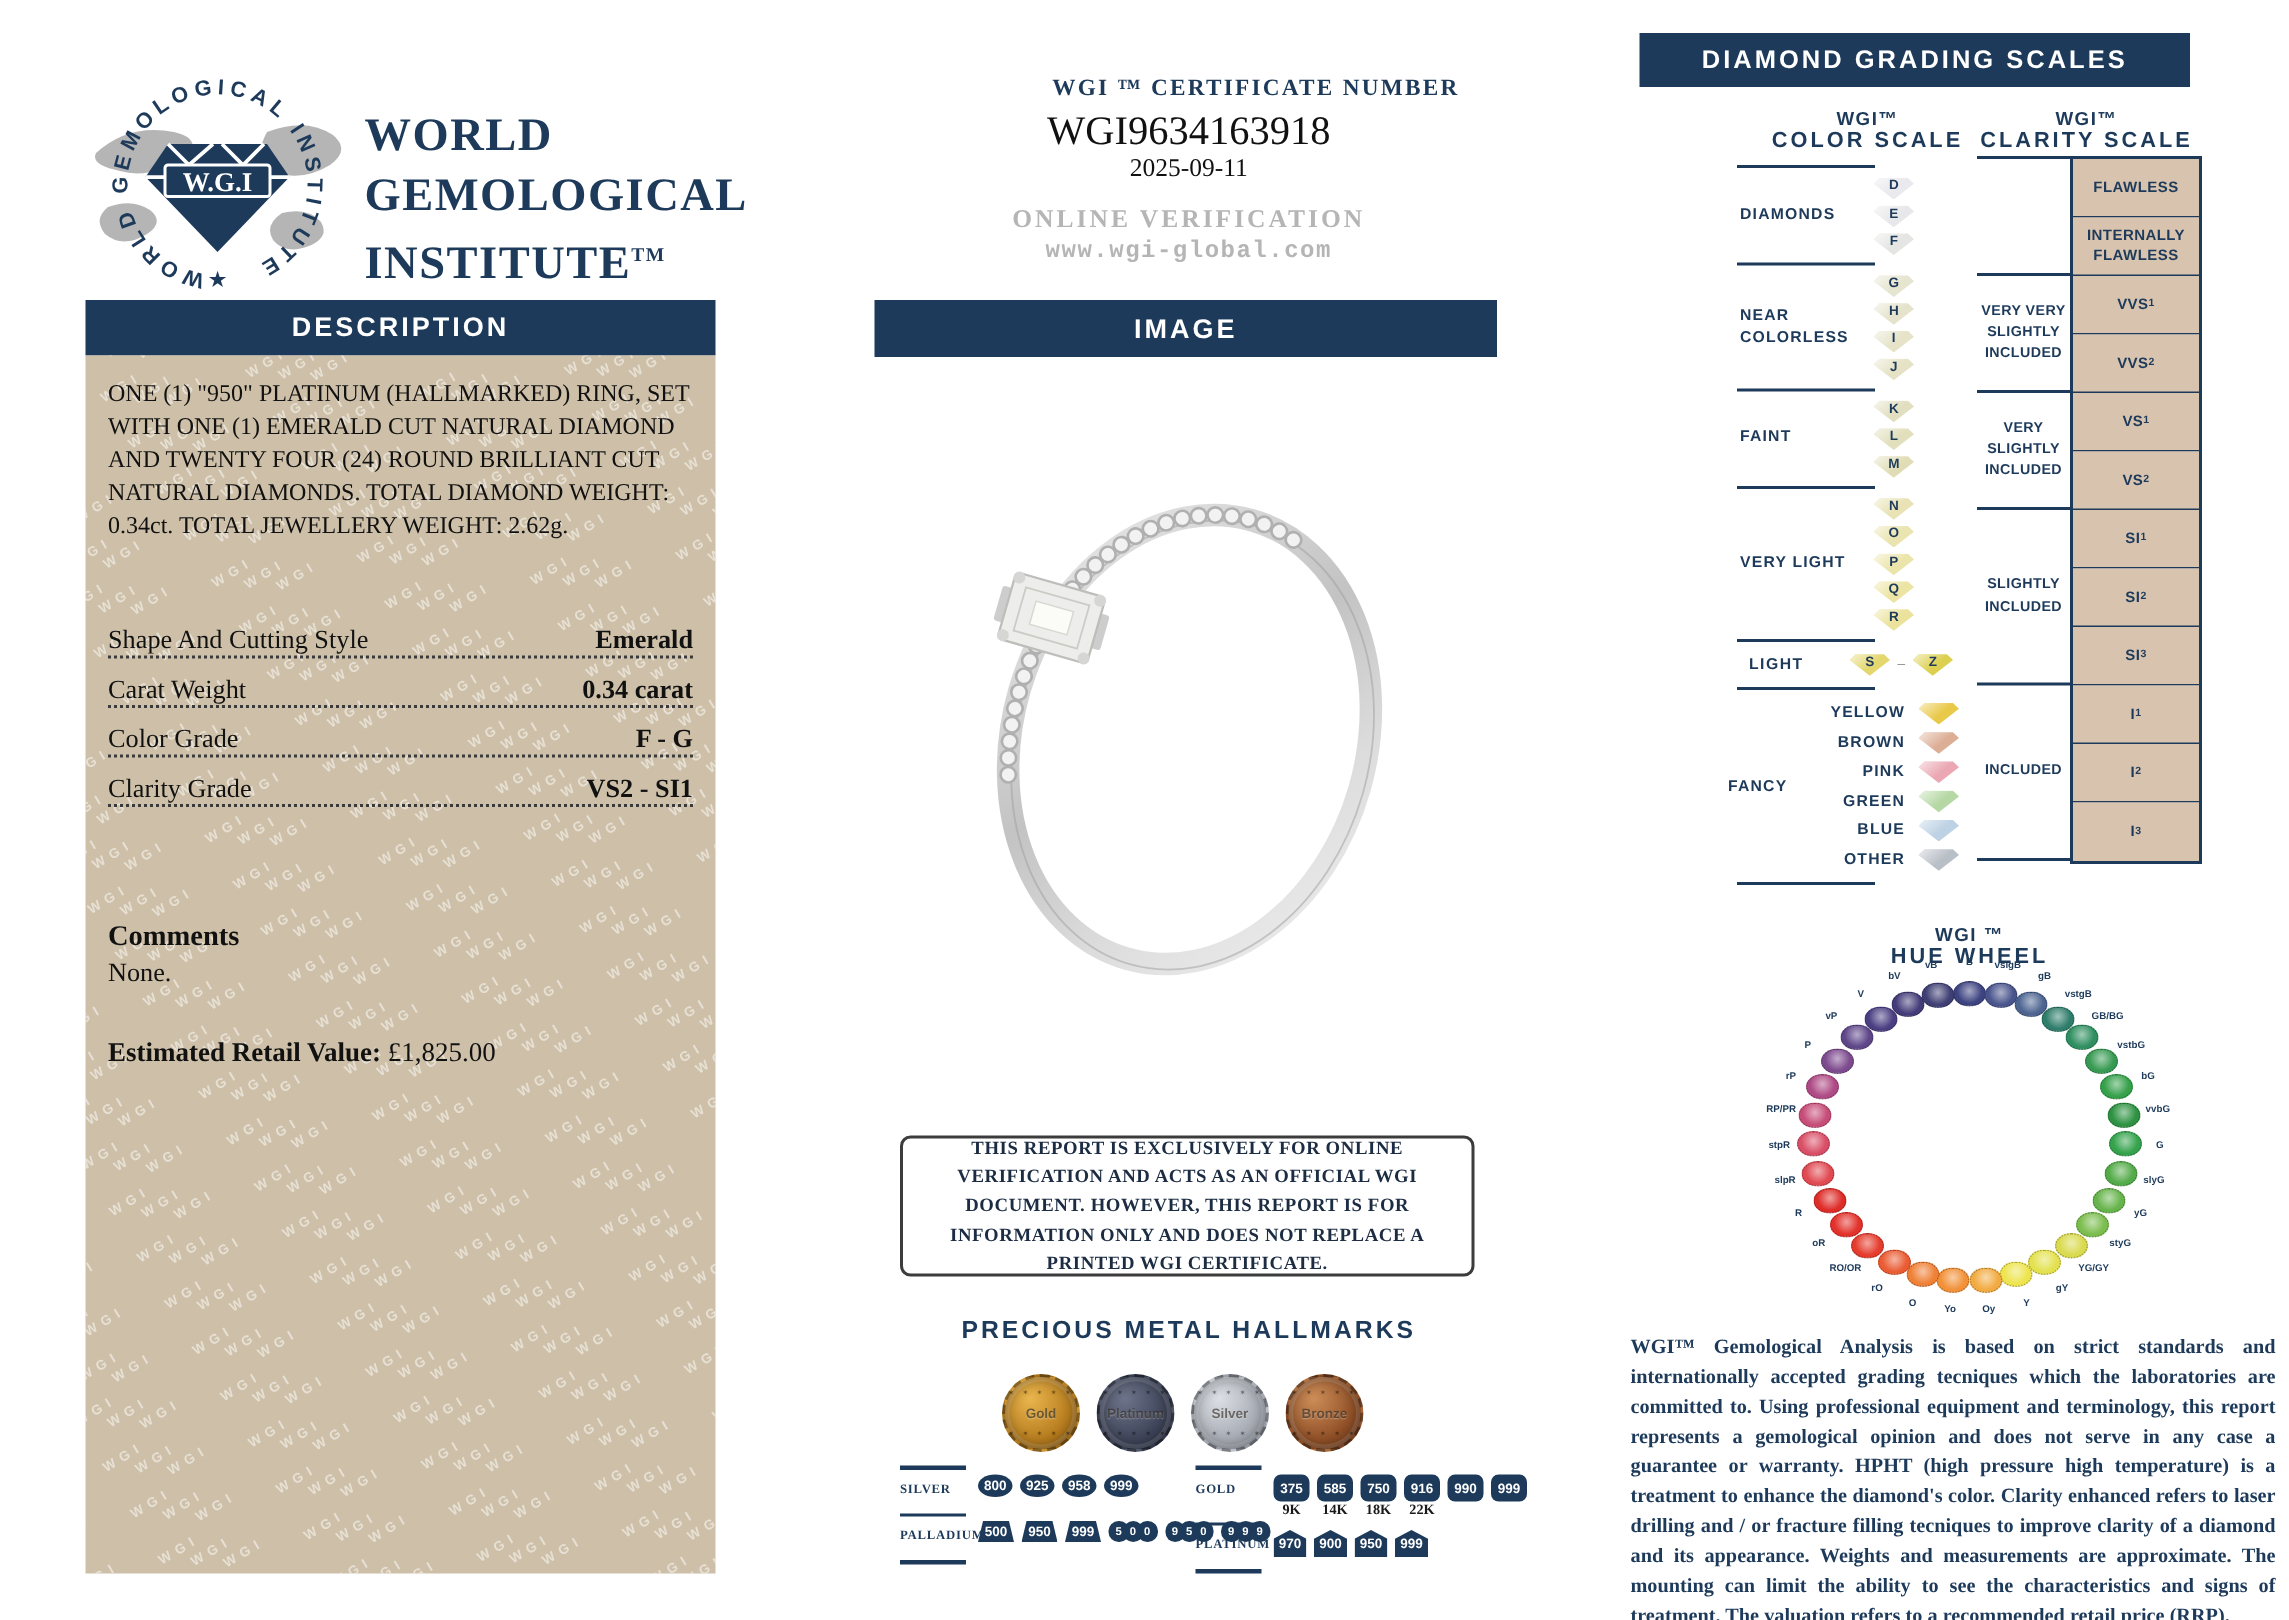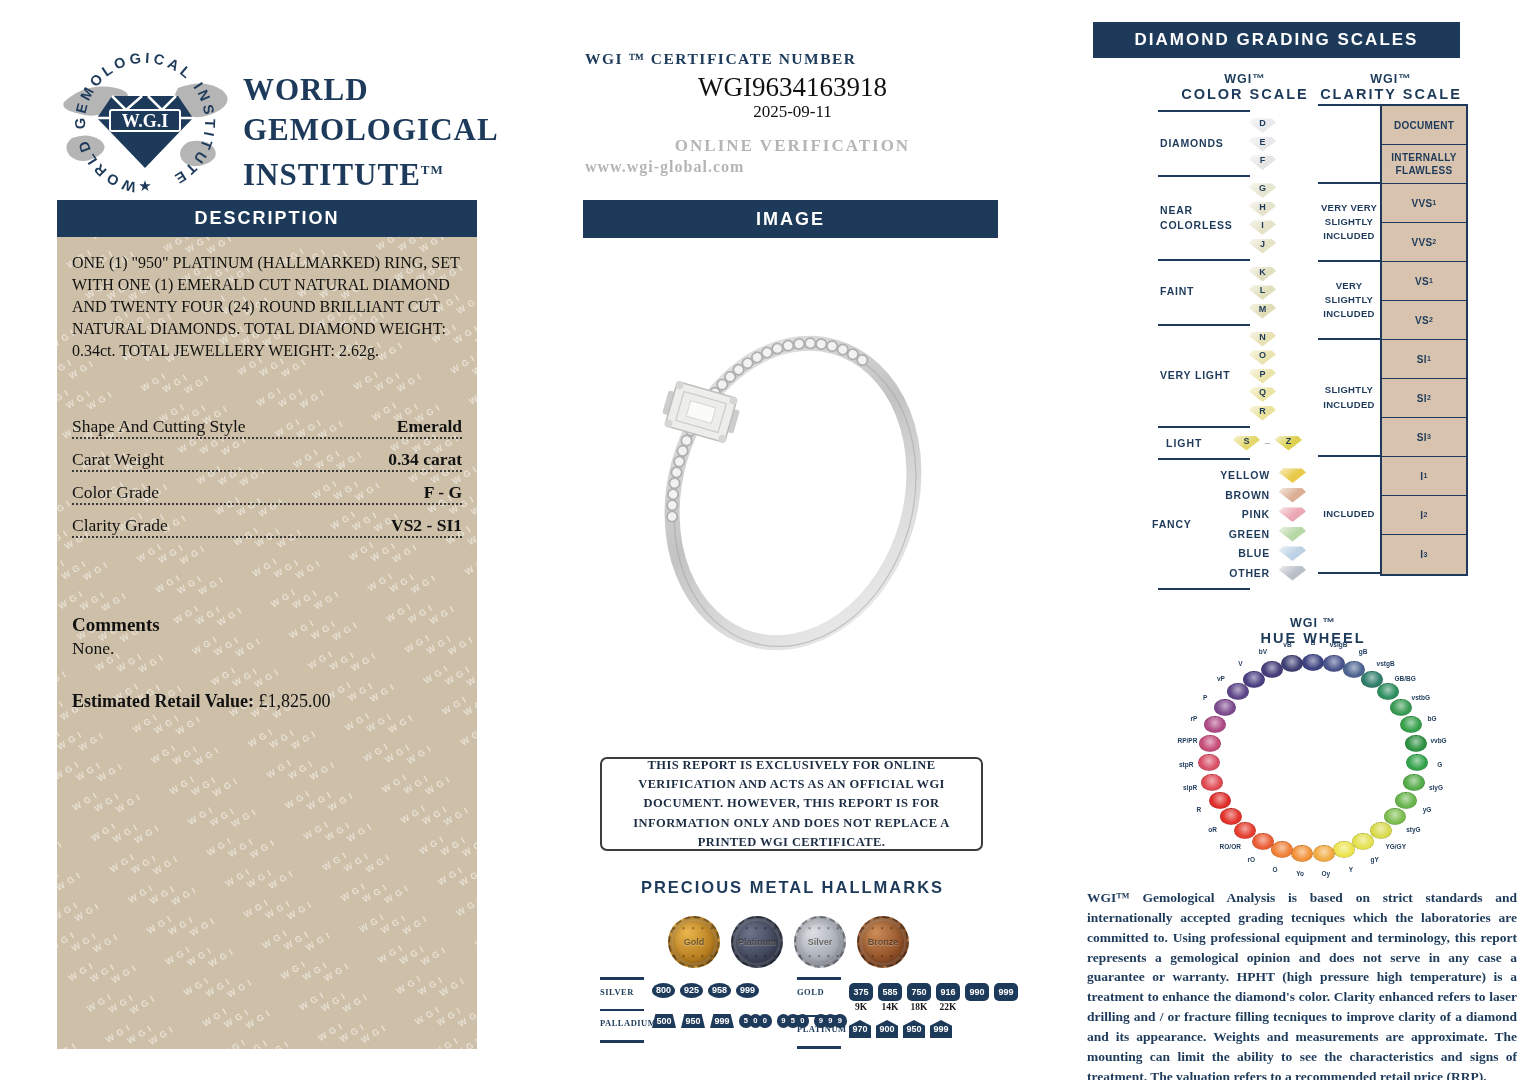--- a/index.html
+++ b/index.html
@@ -23,28 +23,28 @@
   #cs-header{font-size:21px;font-weight:bold;}
   .cs-row{display:flex;justify-content:space-between;align-items:flex-end;height:31px;
           border-bottom:2px dotted #3a3a3a;font-size:17.5px;}
   .cs-row .v{font-weight:bold;}
   #comments-header{margin-top:76px;font-size:19px;font-weight:bold;}
   #comments-value{font-size:17.5px;margin-top:2px;}
   #retail-line{margin-top:32px;font-size:18px;}
   #retail-line .lbl{font-weight:bold;}
 
   
-  #cert-label{left:585px;top:50px;width:415px;text-align:left;font-weight:bold;font-size:15.5px;
+  #cert-label{left:558px;top:50px;width:415px;text-align:right;font-weight:bold;font-size:15.5px;
               letter-spacing:1.5px;color:#1d3a5a;}
   #cert-number{left:585px;top:72px;width:415px;text-align:center;font-size:27px;color:#111;}
   #cert-date{left:585px;top:102px;width:415px;text-align:center;font-size:17px;color:#111;}
   #online-verif{left:585px;top:136px;width:415px;text-align:center;font-weight:bold;font-size:17px;
                 letter-spacing:2px;color:#b5b5b5;}
-  #verif-url{left:585px;top:158px;width:415px;text-align:left;font-weight:bold;font-size:16px;
-             letter-spacing:1px;color:#b5b5b5;}
+  #verif-url{left:585px;top:158px;width:415px;text-align:center;font-weight:bold;font-size:16px;
+             letter-spacing:1px;color:#b5b5b5;font-family:Liberation Mono, monospace;}
   #image-bar{left:583px;top:200px;width:415px;height:38px;font-size:18px;}
   #ring-wrap{left:618px;top:248px;width:350px;height:490px;}
   #disclaimer-box{left:600px;top:757px;width:383px;height:94px;border:2px solid #3c3c3c;border-radius:7px;
                   display:flex;align-items:center;justify-content:center;padding:2px 14px;box-sizing:border-box;}
   #disclaimer-text{font-weight:bold;font-size:12.5px;line-height:1.55;letter-spacing:0.4px;
                    text-align:center;color:#1c2c42;}
   #hallmarks-header{left:585px;top:878px;width:415px;text-align:center;font-family:"Liberation Sans",sans-serif;
                     font-weight:bold;font-size:16.5px;letter-spacing:2px;color:#1d3a5a;}
   #medals{left:668px;top:916px;display:flex;gap:11px;}
   .medal{position:relative;width:52px;height:52px;border-radius:50%;border:2.5px dashed rgba(0,0,0,0.35);
@@ -601,21 +601,21 @@
   <div id="clarity-table" class="abs">
     <div id="cl-labels">
         <div class="cl-glabel" style="height: 78px;"></div>
         <div class="cl-glabel" style="height: 78px;">VERY VERY SLIGHTLY INCLUDED</div>
         <div class="cl-glabel" style="height: 78px;">VERY SLIGHTLY INCLUDED</div>
         <div class="cl-glabel" style="height: 117px;">SLIGHTLY INCLUDED</div>
         <div class="cl-glabel" style="height: 117px;">INCLUDED</div>
       </div>
     <div id="cl-cells">
         <div class="cl-cell">
-          <span>DOCUMENT</span>
+          <span>FLAWLESS</span>
         </div>
         <div class="cl-cell">
           <span>INTERNALLY FLAWLESS</span>
         </div>
         <div class="cl-cell">
           <span>VVS</span>
           <sub>1</sub>
         </div>
         <div class="cl-cell">
           <span>VVS</span>

